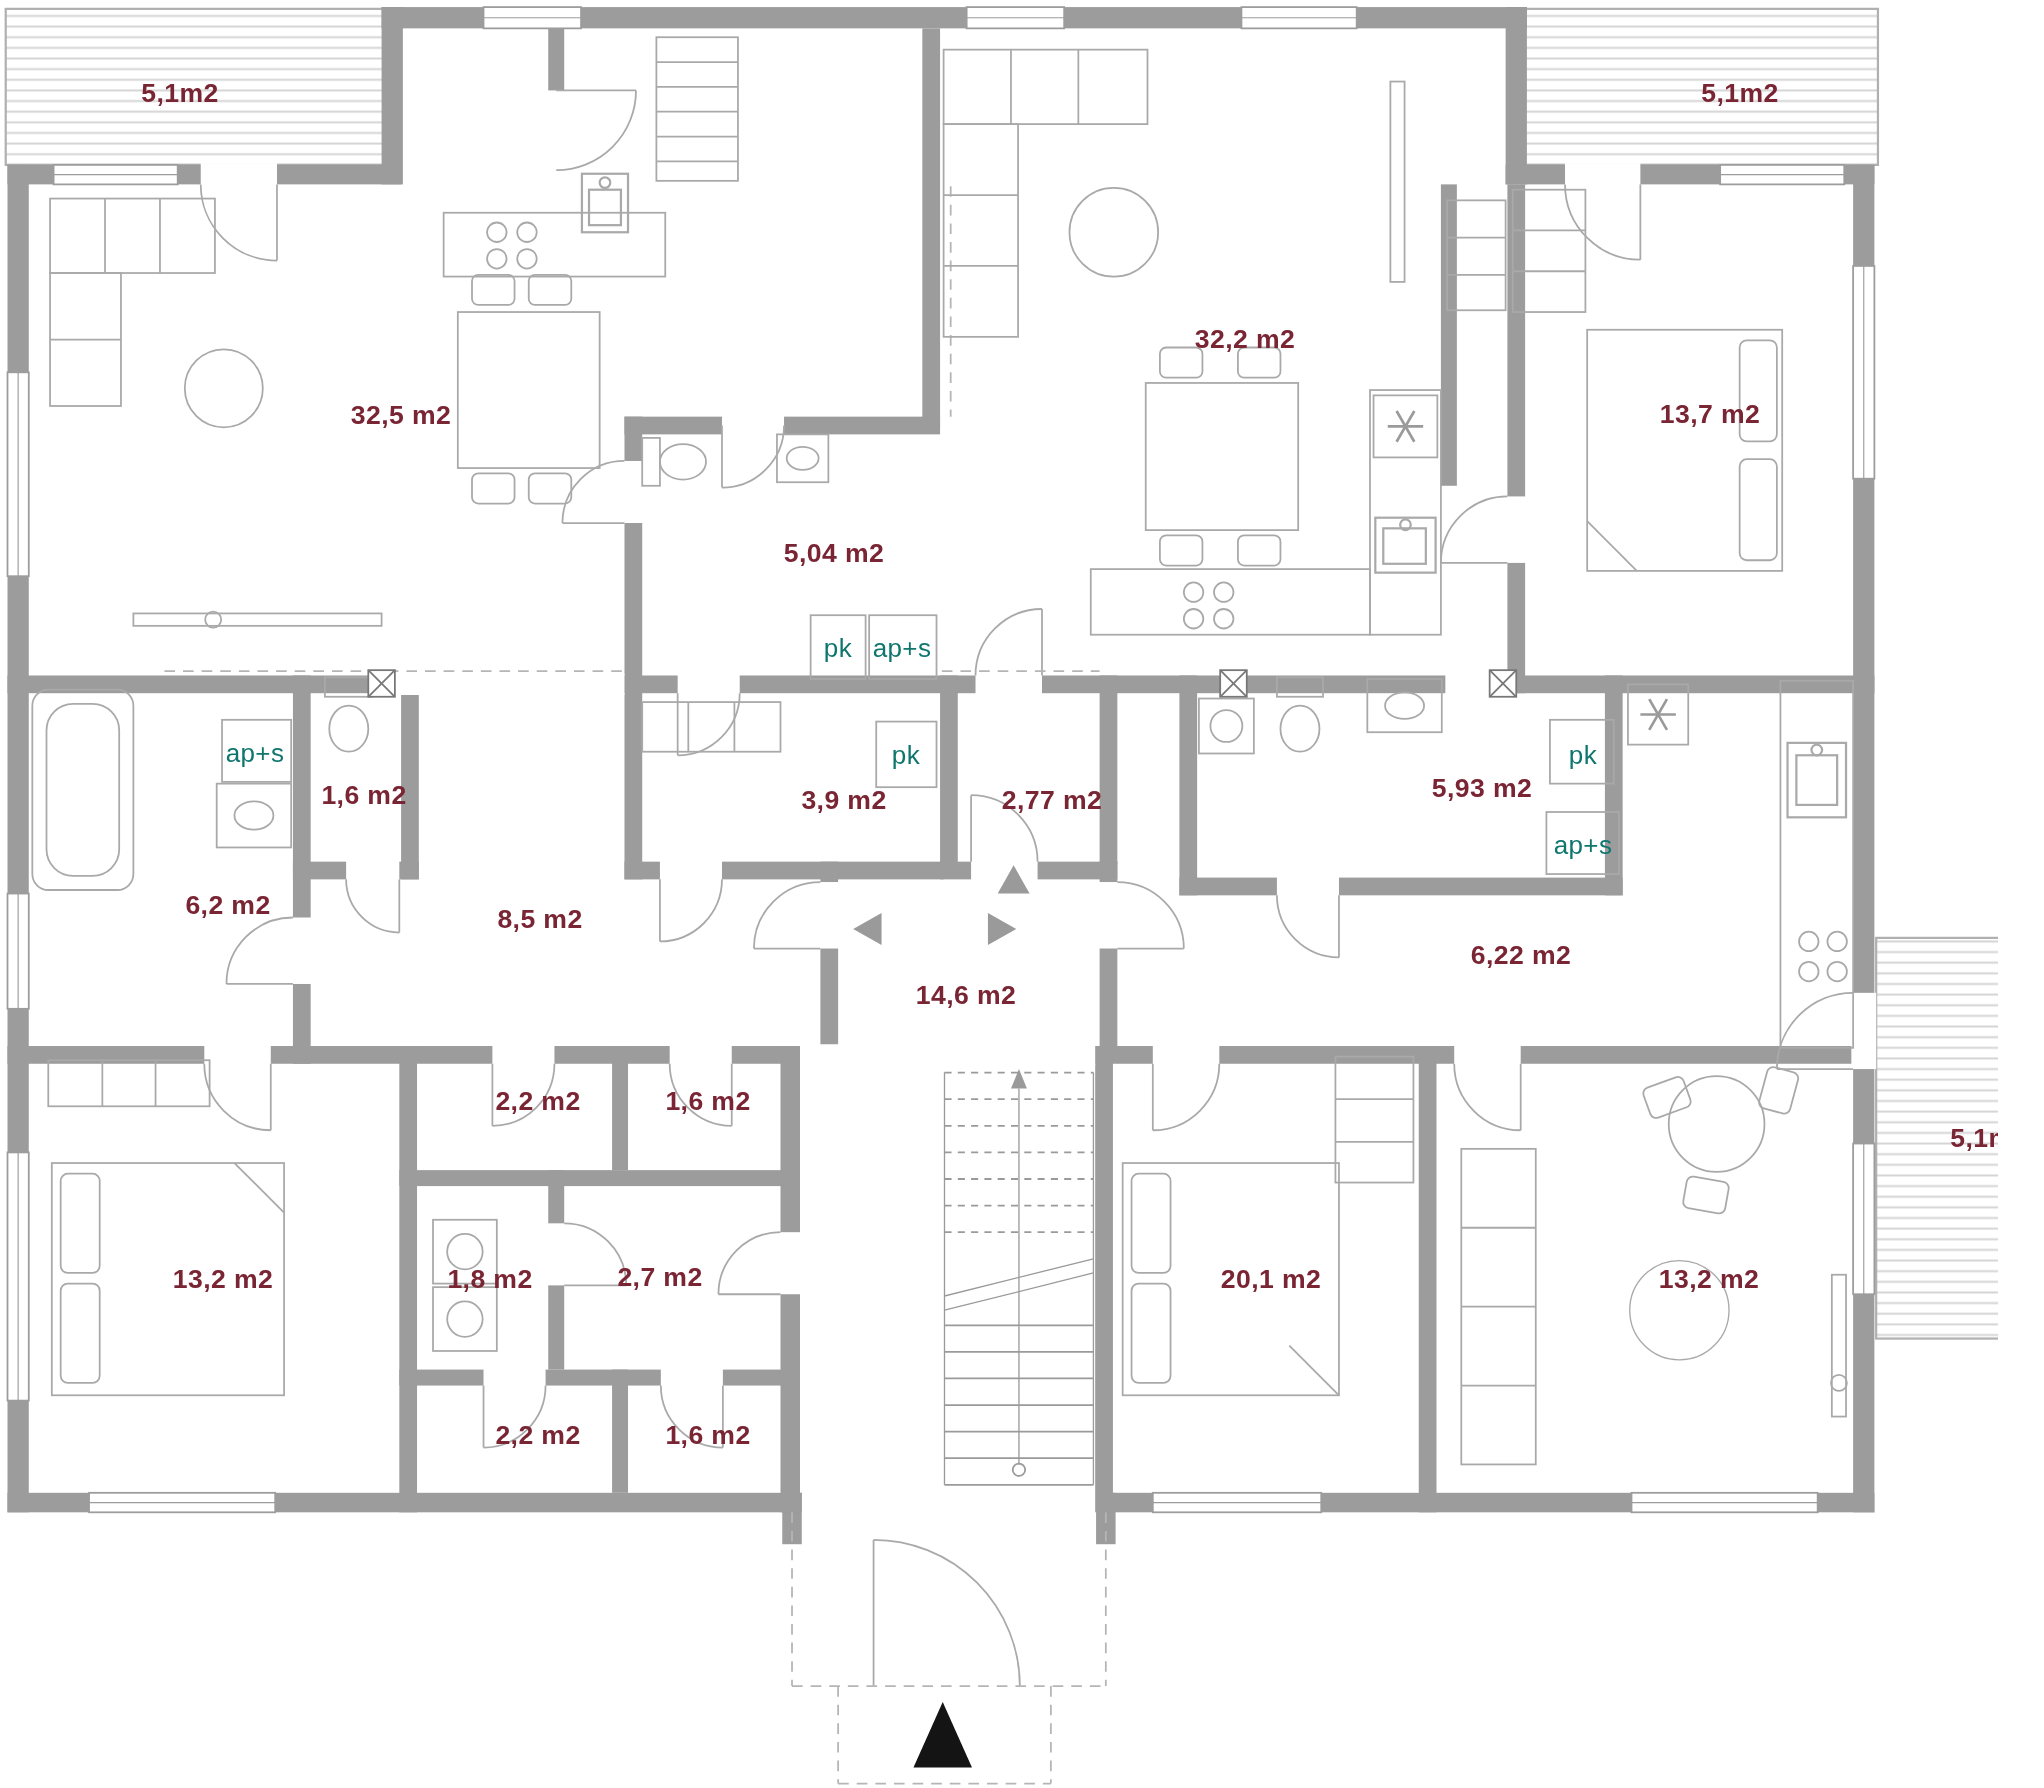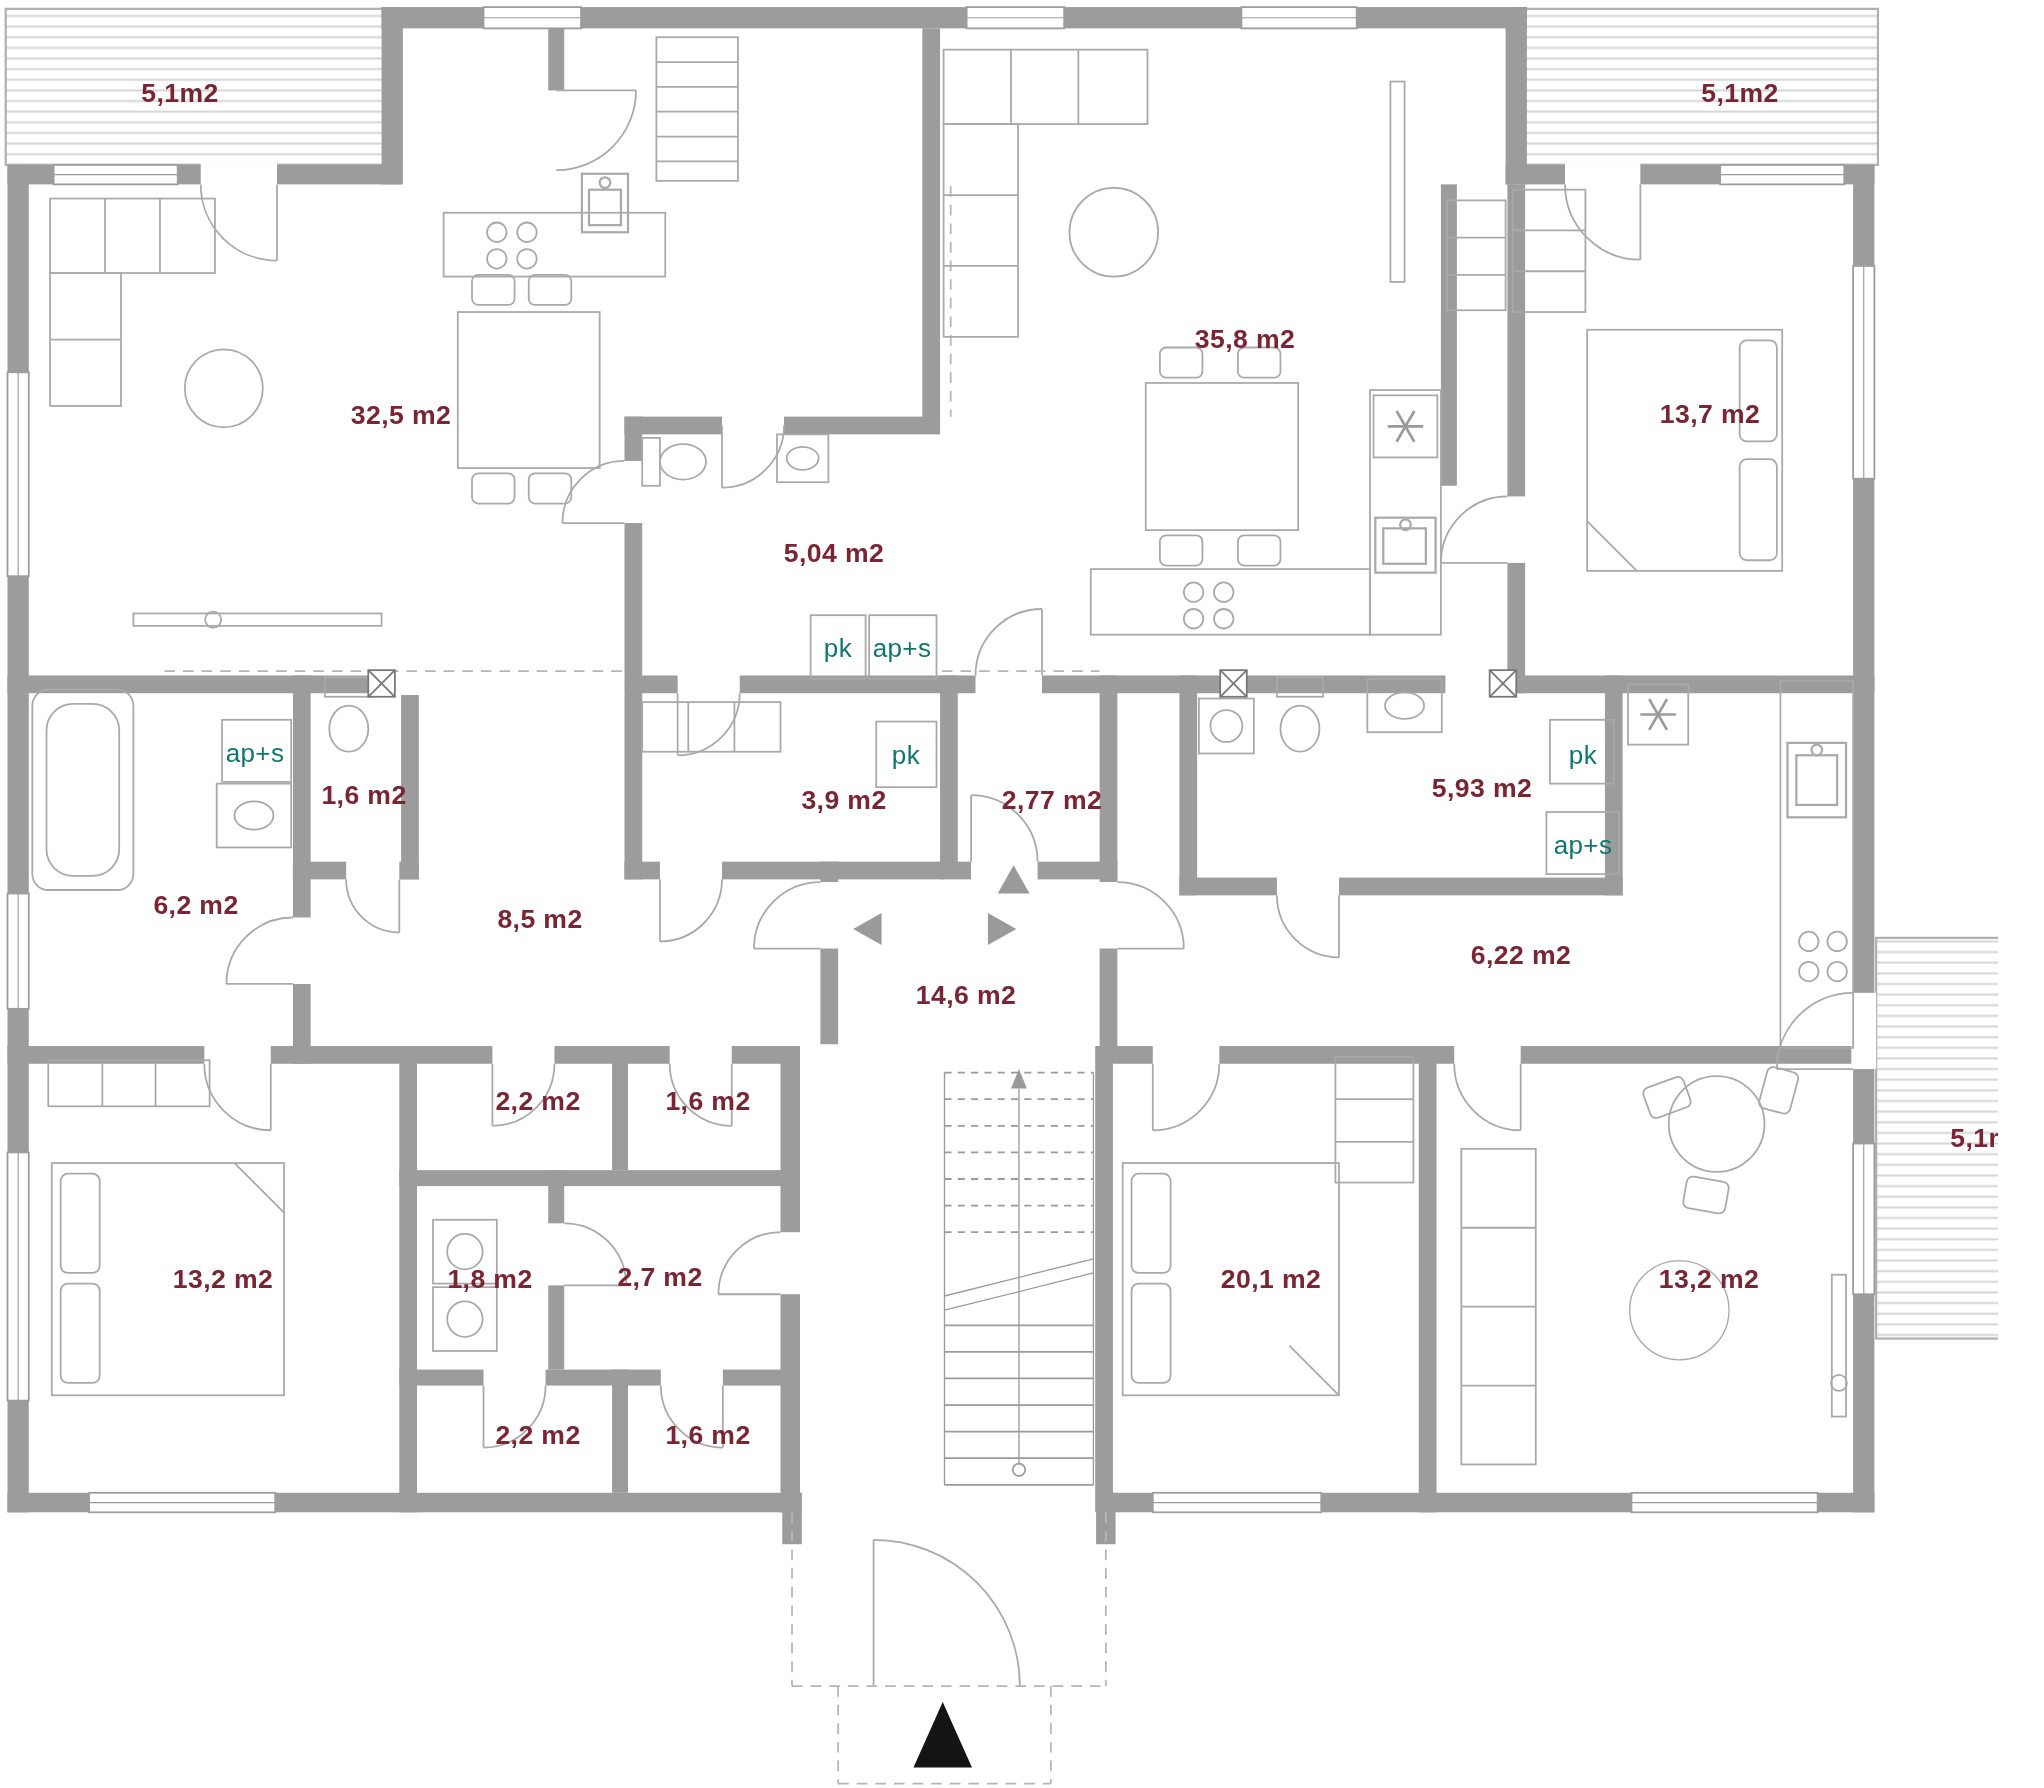--- a/index.html
+++ b/index.html
@@ -536,28 +536,28 @@
   <g>
           <rect x="2066" y="1438" width="16" height="160"></rect>
           <circle cx="2074" cy="1560" r="9"></circle>
         </g>
 </g>
 </svg>
 
 <div class="lbl" style="left:180px;top:93px">5,1m2</div>
 <div class="lbl" style="left:1740px;top:93px">5,1m2</div>
 <div class="lbl" style="left:401px;top:415px">32,5 m2</div>
-<div class="lbl" style="left:1245px;top:339px">35,8 m2</div>
+<div class="lbl" style="left:1245px;top:339px">32,2 m2</div>
 <div class="lbl" style="left:1710px;top:414px">13,7 m2</div>
 <div class="lbl" style="left:834px;top:553px">5,04 m2</div>
 <div class="lbl" style="left:364px;top:795px">1,6 m2</div>
 <div class="lbl" style="left:844px;top:800px">3,9 m2</div>
 <div class="lbl" style="left:1052px;top:800px">2,77 m2</div>
 <div class="lbl" style="left:1482px;top:788px">5,93 m2</div>
-<div class="lbl" style="left:196px;top:905px">6,2 m2</div>
+<div class="lbl" style="left:228px;top:905px">6,2 m2</div>
 <div class="lbl" style="left:540px;top:919px">8,5 m2</div>
 <div class="lbl" style="left:966px;top:995px">14,6 m2</div>
 <div class="lbl" style="left:1521px;top:955px">6,22 m2</div>
 <div class="lbl" style="left:1989px;top:1138px">5,1m2</div>
 <div class="lbl" style="left:538px;top:1101px">2,2 m2</div>
 <div class="lbl" style="left:708px;top:1101px">1,6 m2</div>
 <div class="lbl" style="left:490px;top:1279px">1,8 m2</div>
 <div class="lbl" style="left:660px;top:1277px">2,7 m2</div>
 <div class="lbl" style="left:223px;top:1279px">13,2 m2</div>
 <div class="lbl" style="left:538px;top:1435px">2,2 m2</div>

